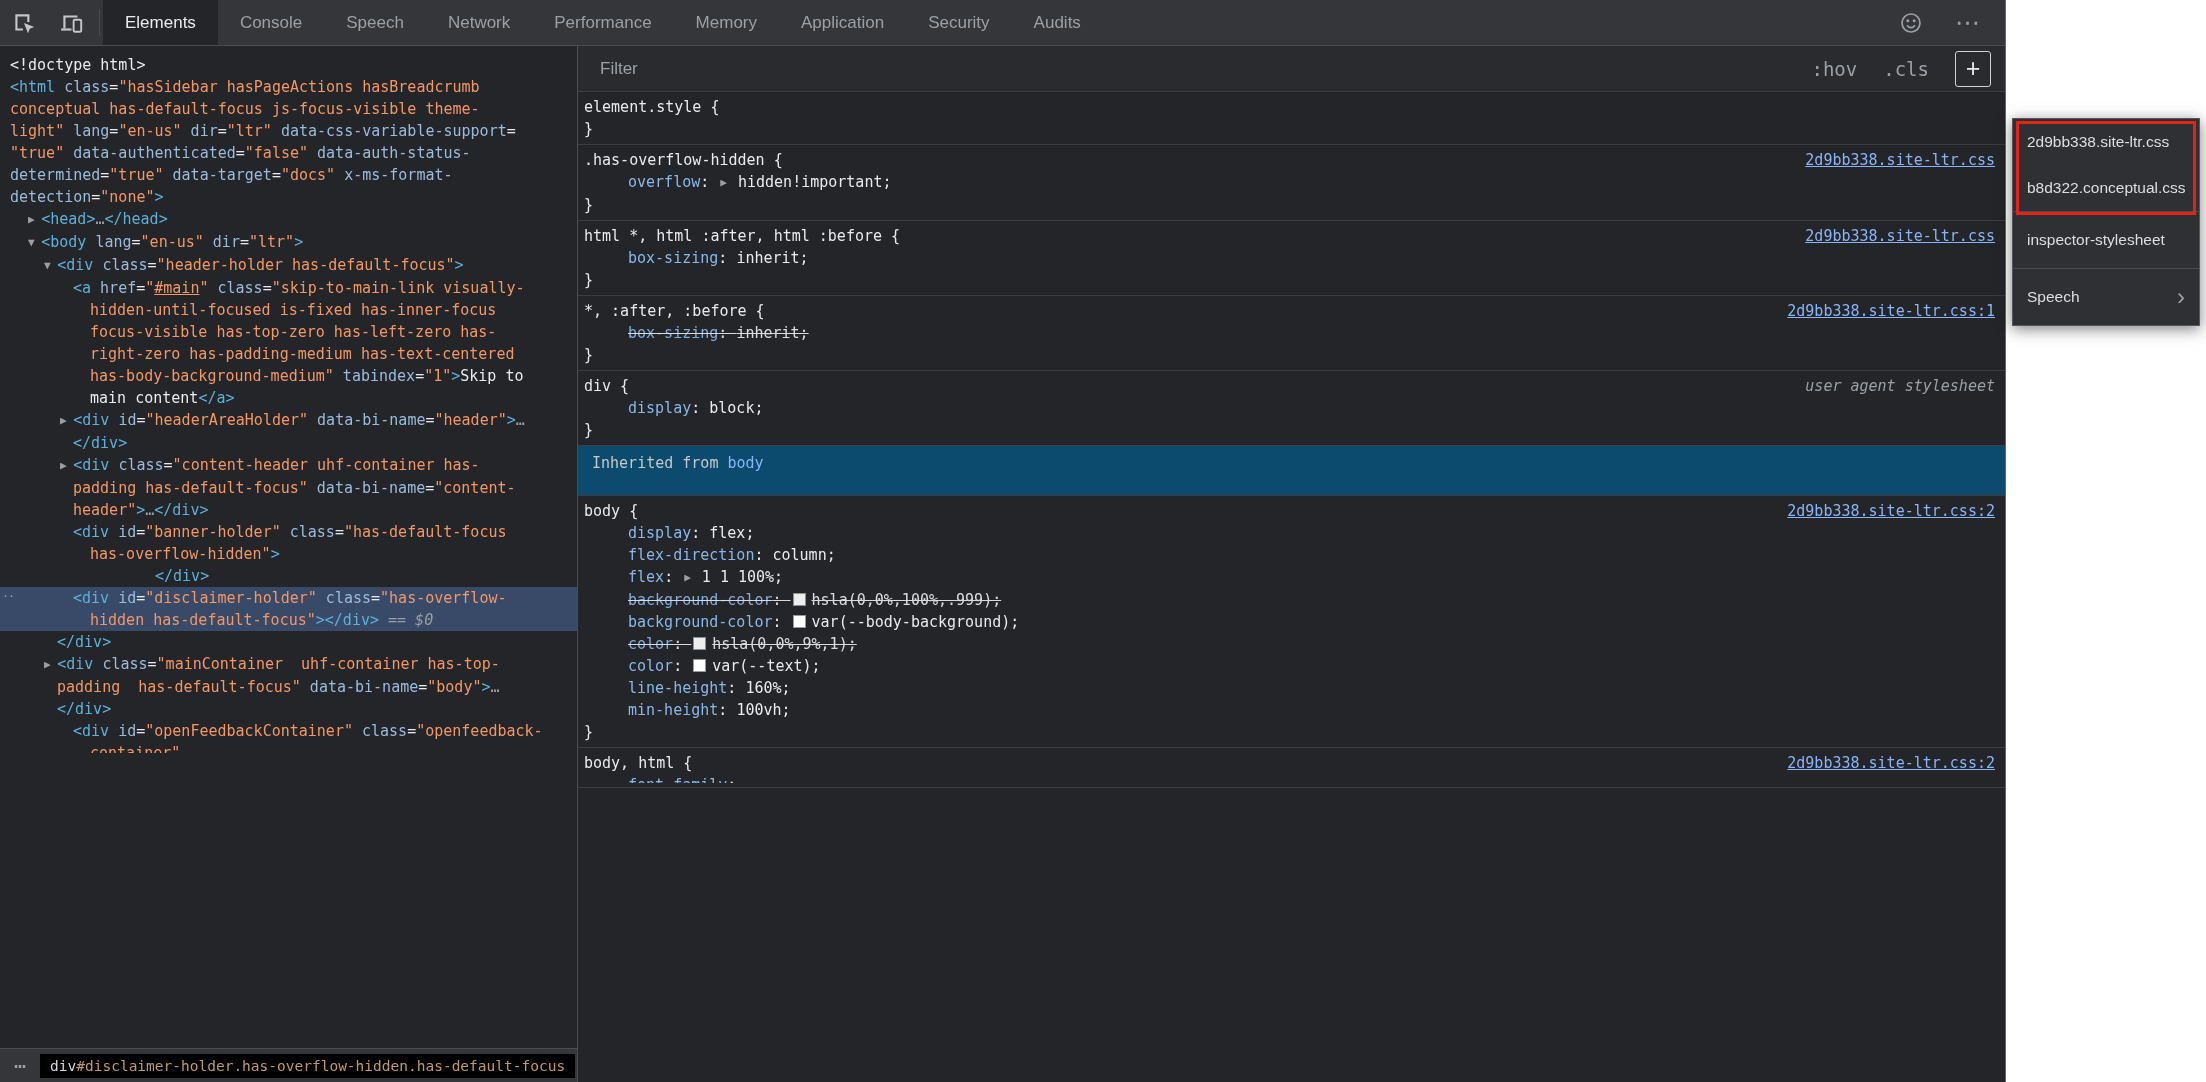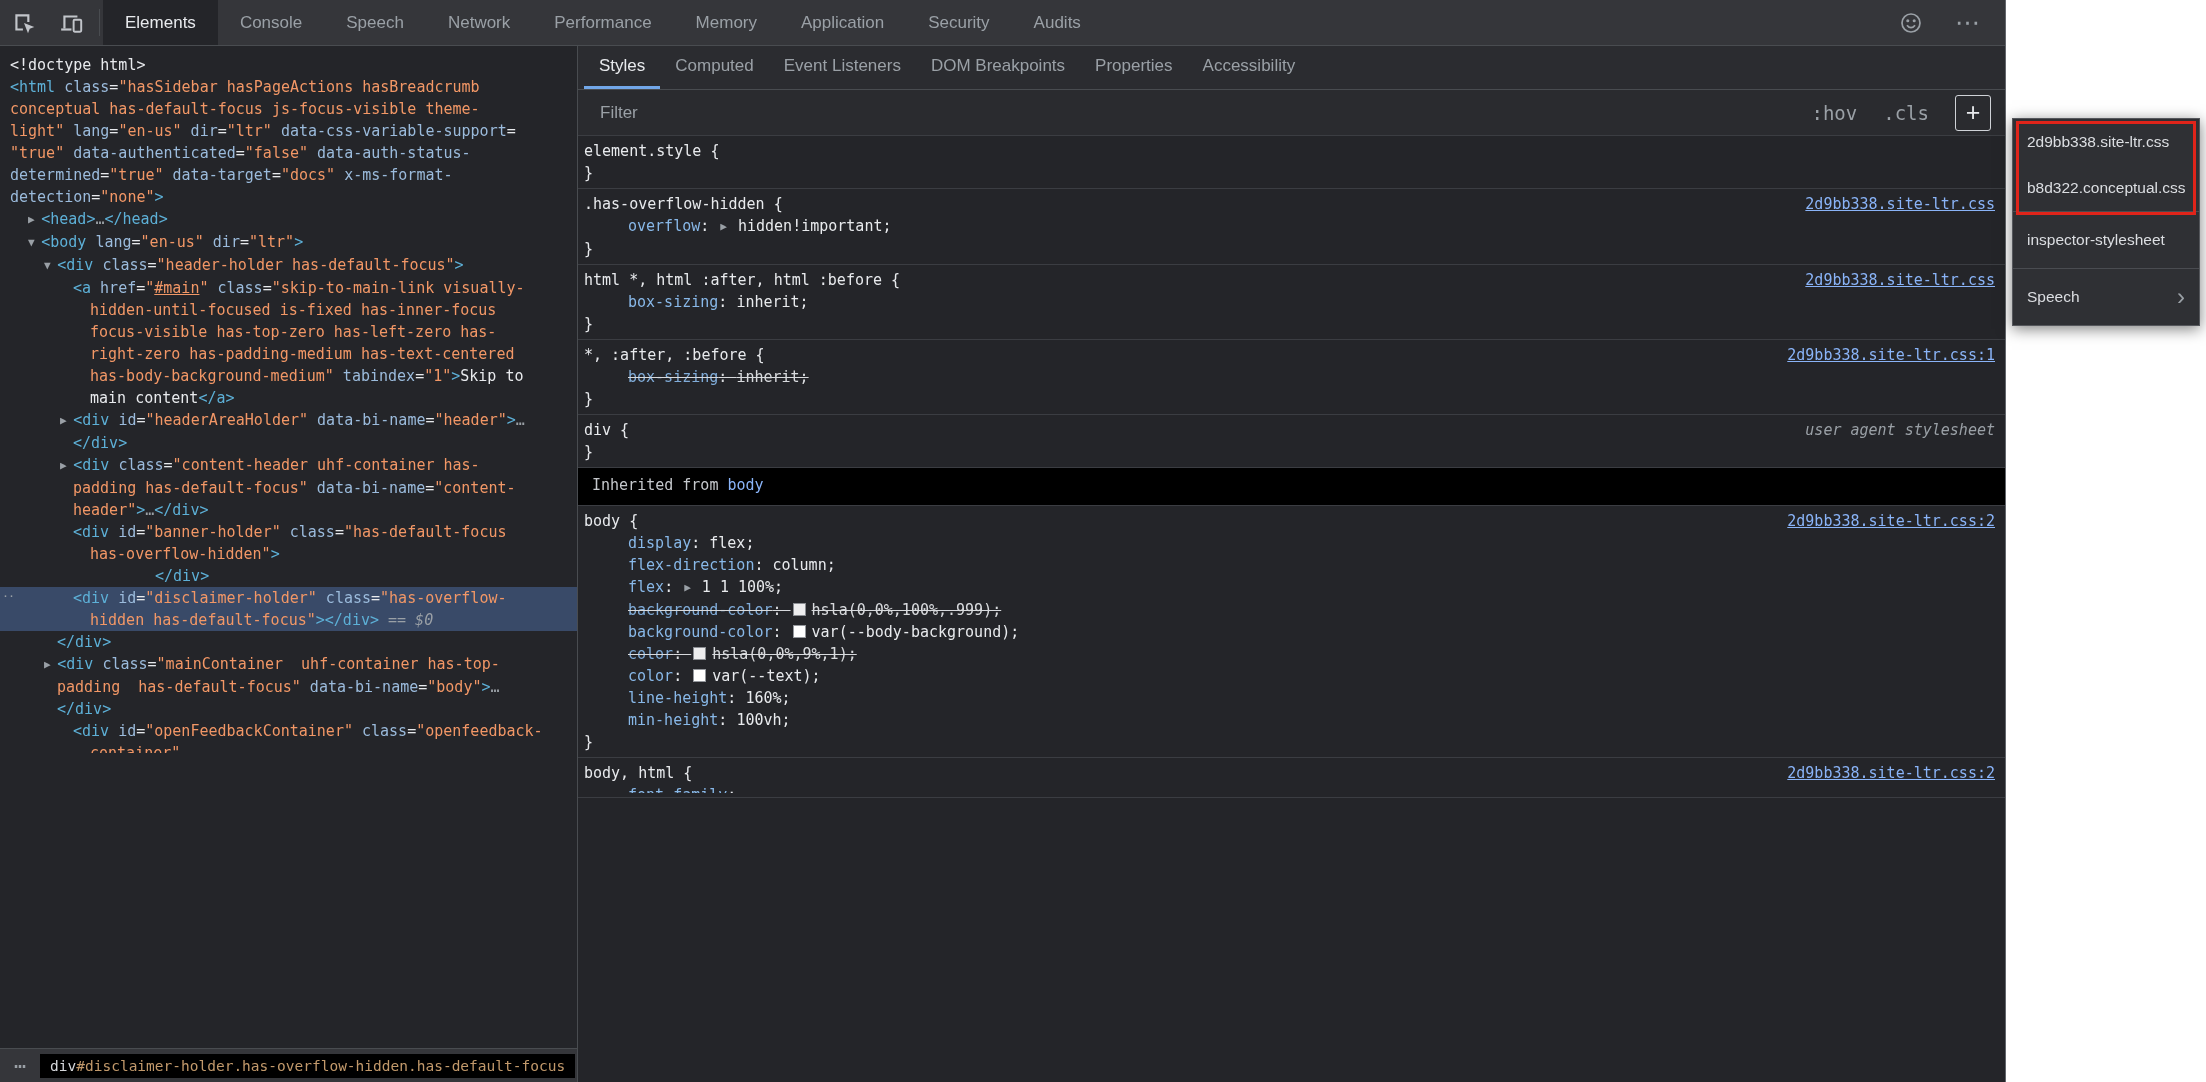--- a/index.html
+++ b/index.html
@@ -58,21 +58,21 @@
 .srow.strike .lft{text-decoration:line-through;opacity:.92}
 .srow.clip{height:9px;overflow:hidden}
 .s-sel{color:var(--text)}
 .s-p{color:var(--text)}
 .s-prop{color:var(--prop)}
 .s-val{color:var(--text)}
 .s-tri{color:var(--gray);font-size:11px;vertical-align:1px;padding:0 2px}
 .swatch{display:inline-block;width:13px;height:13px;background:#fff;border:1px solid #94979c;margin:0 6px -1px 2px}
 .rlink{color:var(--link);text-decoration:underline;white-space:nowrap;cursor:pointer}
 .rlink.ua{color:var(--gray);font-style:italic;text-decoration:none;cursor:default}
-.section{background:#000000;border-bottom:1px solid var(--sep);padding:6px 0 9px 14px;color:#c5c8cc}
+.section{background:#0c4a6e;border-bottom:1px solid var(--sep);padding:6px 0 21px 14px;color:#c5c8cc}
 .section .blink{color:var(--link);cursor:pointer}
 .page-bg{position:absolute;left:2007px;top:0;width:199px;height:1082px;background:#fff}
 .ctx-menu{position:absolute;left:2012px;top:118px;width:188px;background:var(--menubg);border:1px solid #55575c;box-shadow:0 3px 14px rgba(0,0,0,.5);z-index:40;color:#dcdee2;font-size:15.5px}
 .mi{display:flex;align-items:center;padding:0 14px;height:46px;cursor:pointer}
 .mi.tall{height:56px}
 .msep{height:1px;background:#4a4c51}
 .chev{margin-left:auto;color:var(--gray);font-size:24px;line-height:1}
 .annotation{position:absolute;left:2016px;top:121px;width:180px;height:94px;border:3px solid var(--red);z-index:50;pointer-events:none}
 svg{display:block}
 </style>
@@ -123,28 +123,20 @@
     <div class="left">
       <div class="tree"><div class="trow"><span style="padding-left: 10px;"><span class="t-p">&lt;!doctype html&gt;</span></span></div><div class="trow"><span style="padding-left: 10px;"><span class="t-tag">&lt;html</span><span class="t-att"> class</span><span class="t-p">=</span><span class="t-val">"hasSidebar hasPageActions hasBreadcrumb</span></span></div><div class="trow"><span style="padding-left: 10px;"><span class="t-val">conceptual has-default-focus js-focus-visible theme-</span></span></div><div class="trow"><span style="padding-left: 10px;"><span class="t-val">light"</span><span class="t-att"> lang</span><span class="t-p">=</span><span class="t-val">"en-us"</span><span class="t-att"> dir</span><span class="t-p">=</span><span class="t-val">"ltr"</span><span class="t-att"> data-css-variable-support</span><span class="t-p">=</span></span></div><div class="trow"><span style="padding-left: 10px;"><span class="t-val">"true"</span><span class="t-att"> data-authenticated</span><span class="t-p">=</span><span class="t-val">"false"</span><span class="t-att"> data-auth-status-</span></span></div><div class="trow"><span style="padding-left: 10px;"><span class="t-att">determined</span><span class="t-p">=</span><span class="t-val">"true"</span><span class="t-att"> data-target</span><span class="t-p">=</span><span class="t-val">"docs"</span><span class="t-att"> x-ms-format-</span></span></div><div class="trow"><span style="padding-left: 10px;"><span class="t-att">detection</span><span class="t-p">=</span><span class="t-val">"none"</span><span class="t-tag">&gt;</span></span></div><div class="trow"><span style="padding-left: 28px;"><span class="t-arw">▶ </span><span class="t-tag">&lt;head&gt;</span><span class="t-g">…</span><span class="t-tag">&lt;/head&gt;</span></span></div><div class="trow"><span style="padding-left: 28px;"><span class="t-arw">▼ </span><span class="t-tag">&lt;body</span><span class="t-att"> lang</span><span class="t-p">=</span><span class="t-val">"en-us"</span><span class="t-att"> dir</span><span class="t-p">=</span><span class="t-val">"ltr"</span><span class="t-tag">&gt;</span></span></div><div class="trow"><span style="padding-left: 44px;"><span class="t-arw">▼ </span><span class="t-tag">&lt;div</span><span class="t-att"> class</span><span class="t-p">=</span><span class="t-val">"header-holder has-default-focus"</span><span class="t-tag">&gt;</span></span></div><div class="trow"><span style="padding-left: 73px;"><span class="t-tag">&lt;a</span><span class="t-att"> href</span><span class="t-p">=</span><span class="t-val">"</span><span class="t-vlink">#main</span><span class="t-val">"</span><span class="t-att"> class</span><span class="t-p">=</span><span class="t-val">"skip-to-main-link visually-</span></span></div><div class="trow"><span style="padding-left: 90px;"><span class="t-val">hidden-until-focused is-fixed has-inner-focus</span></span></div><div class="trow"><span style="padding-left: 90px;"><span class="t-val">focus-visible has-top-zero has-left-zero has-</span></span></div><div class="trow"><span style="padding-left: 90px;"><span class="t-val">right-zero has-padding-medium has-text-centered</span></span></div><div class="trow"><span style="padding-left: 90px;"><span class="t-val">has-body-background-medium"</span><span class="t-att"> tabindex</span><span class="t-p">=</span><span class="t-val">"1"</span><span class="t-tag">&gt;</span><span class="t-p">Skip to</span></span></div><div class="trow"><span style="padding-left: 90px;"><span class="t-p">main content</span><span class="t-tag">&lt;/a&gt;</span></span></div><div class="trow"><span style="padding-left: 60px;"><span class="t-arw">▶ </span><span class="t-tag">&lt;div</span><span class="t-att"> id</span><span class="t-p">=</span><span class="t-val">"headerAreaHolder"</span><span class="t-att"> data-bi-name</span><span class="t-p">=</span><span class="t-val">"header"</span><span class="t-tag">&gt;</span><span class="t-g">…</span></span></div><div class="trow"><span style="padding-left: 73px;"><span class="t-tag">&lt;/div&gt;</span></span></div><div class="trow"><span style="padding-left: 60px;"><span class="t-arw">▶ </span><span class="t-tag">&lt;div</span><span class="t-att"> class</span><span class="t-p">=</span><span class="t-val">"content-header uhf-container has-</span></span></div><div class="trow"><span style="padding-left: 73px;"><span class="t-val">padding has-default-focus"</span><span class="t-att"> data-bi-name</span><span class="t-p">=</span><span class="t-val">"content-</span></span></div><div class="trow"><span style="padding-left: 73px;"><span class="t-val">header"</span><span class="t-tag">&gt;</span><span class="t-g">…</span><span class="t-tag">&lt;/div&gt;</span></span></div><div class="trow"><span style="padding-left: 73px;"><span class="t-tag">&lt;div</span><span class="t-att"> id</span><span class="t-p">=</span><span class="t-val">"banner-holder"</span><span class="t-att"> class</span><span class="t-p">=</span><span class="t-val">"has-default-focus</span></span></div><div class="trow"><span style="padding-left: 90px;"><span class="t-val">has-overflow-hidden"</span><span class="t-tag">&gt;</span></span></div><div class="trow"><span style="padding-left: 155px;"><span class="t-tag">&lt;/div&gt;</span></span></div><div class="trow sel"><span style="padding-left: 73px;"><span class="t-tag">&lt;div</span><span class="t-att"> id</span><span class="t-p">=</span><span class="t-val">"disclaimer-holder"</span><span class="t-att"> class</span><span class="t-p">=</span><span class="t-val">"has-overflow-</span></span></div><div class="trow sel"><span style="padding-left: 90px;"><span class="t-val">hidden has-default-focus"</span><span class="t-tag">&gt;&lt;/div&gt;</span><span class="t-gi"> == $0</span></span></div><div class="trow"><span style="padding-left: 57px;"><span class="t-tag">&lt;/div&gt;</span></span></div><div class="trow"><span style="padding-left: 44px;"><span class="t-arw">▶ </span><span class="t-tag">&lt;div</span><span class="t-att"> class</span><span class="t-p">=</span><span class="t-val">"mainContainer  uhf-container has-top-</span></span></div><div class="trow"><span style="padding-left: 57px;"><span class="t-val">padding  has-default-focus"</span><span class="t-att"> data-bi-name</span><span class="t-p">=</span><span class="t-val">"body"</span><span class="t-tag">&gt;</span><span class="t-g">…</span></span></div><div class="trow"><span style="padding-left: 57px;"><span class="t-tag">&lt;/div&gt;</span></span></div><div class="trow"><span style="padding-left: 73px;"><span class="t-tag">&lt;div</span><span class="t-att"> id</span><span class="t-p">=</span><span class="t-val">"openFeedbackContainer"</span><span class="t-att"> class</span><span class="t-p">=</span><span class="t-val">"openfeedback-</span></span></div><div class="trow clip"><span style="padding-left: 90px;"><span class="t-val">container"</span></span></div></div>
       <div class="ovdots">··</div>
       <div class="statusbar">
         <span class="sb-more">⋯</span>
         <span class="crumb"><span class="crumb-tag">div</span><span class="crumb-rest">#disclaimer-holder.has-overflow-hidden.has-default-focus</span></span>
       </div>
     </div>
 
     <div class="right">
-      <div class="side-tabs">
-          <div class="stab active">Styles</div>
-          <div class="stab">Computed</div>
-          <div class="stab">Event Listeners</div>
-          <div class="stab">DOM Breakpoints</div>
-          <div class="stab">Properties</div>
-          <div class="stab">Accessibility</div>
-        </div>
       <div class="filter-row">
         <input class="filter" placeholder="Filter" style="">
         <span class="mini-btn">:hov</span>
         <span class="mini-btn">.cls</span>
         <span class="add-btn">+</span>
       </div>
       <div class="rules">
           <div class="rule">
             <div class="srow">
               <span class="lft"><span class="s-sel">element.style</span><span class="s-p"> {</span></span>
@@ -187,20 +179,23 @@
             </div>
             <div class="srow">
               <span class="lft"><span class="s-p">}</span></span>
             </div>
           </div>
           <div class="rule">
             <div class="srow">
               <span class="lft"><span class="s-sel">div</span><span class="s-p"> {</span></span>
               <span class="rlink ua">user agent stylesheet</span>
             </div>
+            <div class="srow ind">
+              <span class="lft"><span class="s-prop">display</span><span class="s-p">: </span><span class="s-val">block;</span></span>
+            </div>
             <div class="srow">
               <span class="lft"><span class="s-p">}</span></span>
             </div>
           </div>
           <div class="section"><span>Inherited from </span><span class="blink">body</span></div>
           <div class="rule">
             <div class="srow">
               <span class="lft"><span class="s-sel">body</span><span class="s-p"> {</span></span>
               <span class="rlink">2d9bb338.site-ltr.css:2</span>
             </div>

